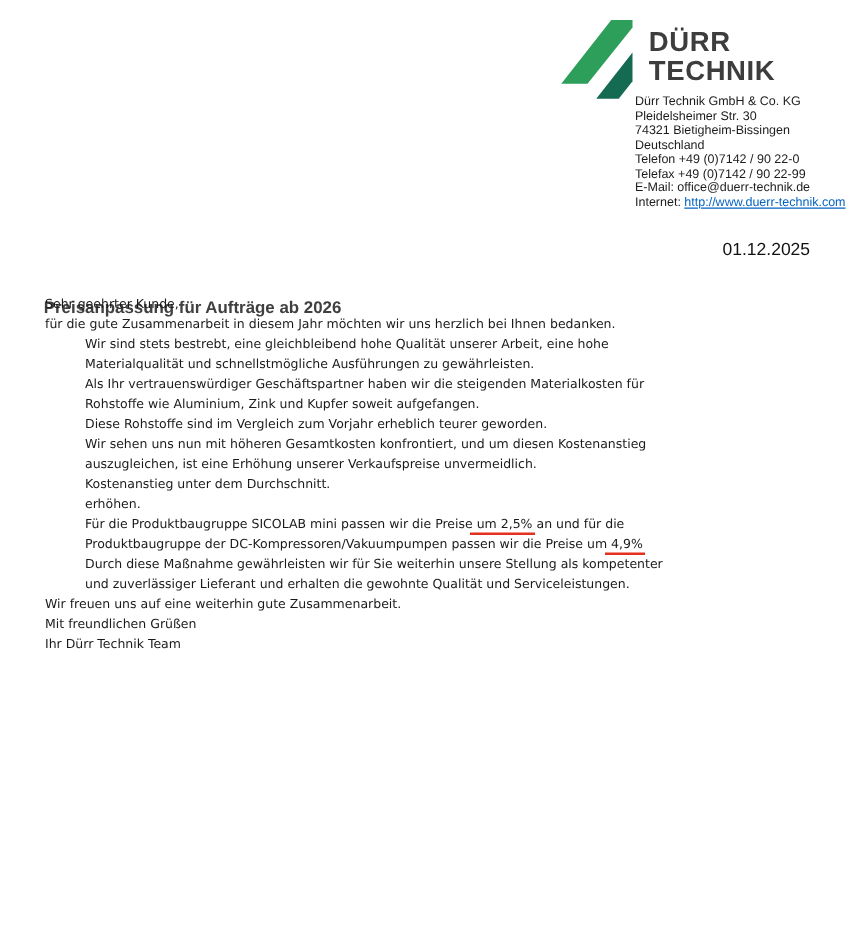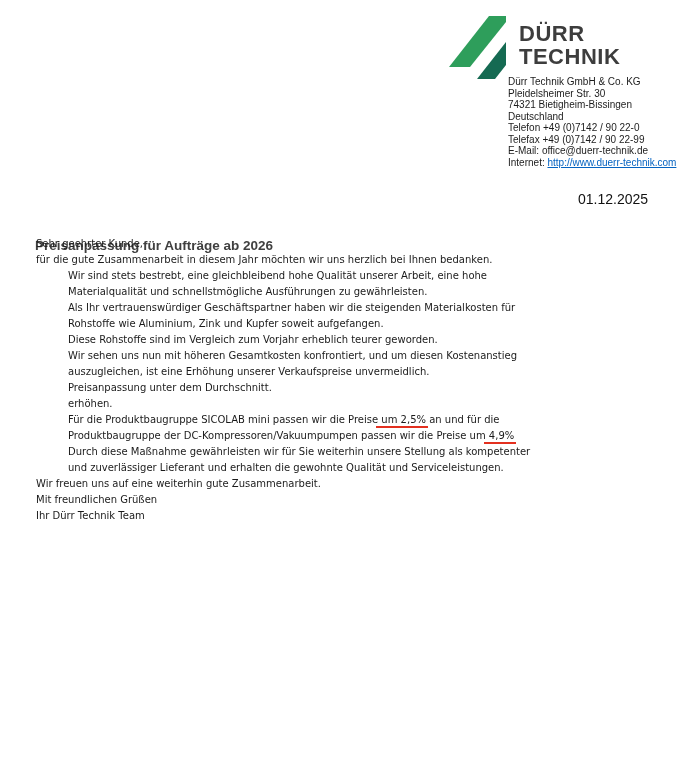--- a/index.html
+++ b/index.html
@@ -110,21 +110,21 @@
 
     <p class="mb16">
       <span class="line">Als Ihr vertrauenswürdiger Geschäftspartner haben wir die steigenden Materialkosten für</span>
       <span class="line">Rohstoffe wie Aluminium, Zink und Kupfer soweit aufgefangen.</span>
       <span class="line">Diese Rohstoffe sind im Vergleich zum Vorjahr erheblich teurer geworden.</span>
       <span class="line">Wir sehen uns nun mit höheren Gesamtkosten konfrontiert, und um diesen Kostenanstieg</span>
       <span class="line">auszugleichen, ist eine Erhöhung unserer Verkaufspreise unvermeidlich.</span>
     </p>
 
     <p class="mb16">
-      <span class="line">Preisanpassung unter dem Durchschnitt.</span>
+      <span class="line">Kostenanstieg unter dem Durchschnitt.</span>
     </p>
 
     <p class="mb16">
       <span class="line">erhöhen.</span>
       <span class="line"><span>Für die Produktbaugruppe SICOLAB mini passen wir die Preise </span><span class="hl">um 2,5%</span><span> an und für die</span></span>
       <span class="line"><span>Produktbaugruppe der DC-Kompressoren/Vakuumpumpen passen wir die Preise um </span><span class="hl">4,9%</span></span>
     </p>
 
     <p class="mb32">
       <span class="line">Durch diese Maßnahme gewährleisten wir für Sie weiterhin unsere Stellung als kompetenter</span>

